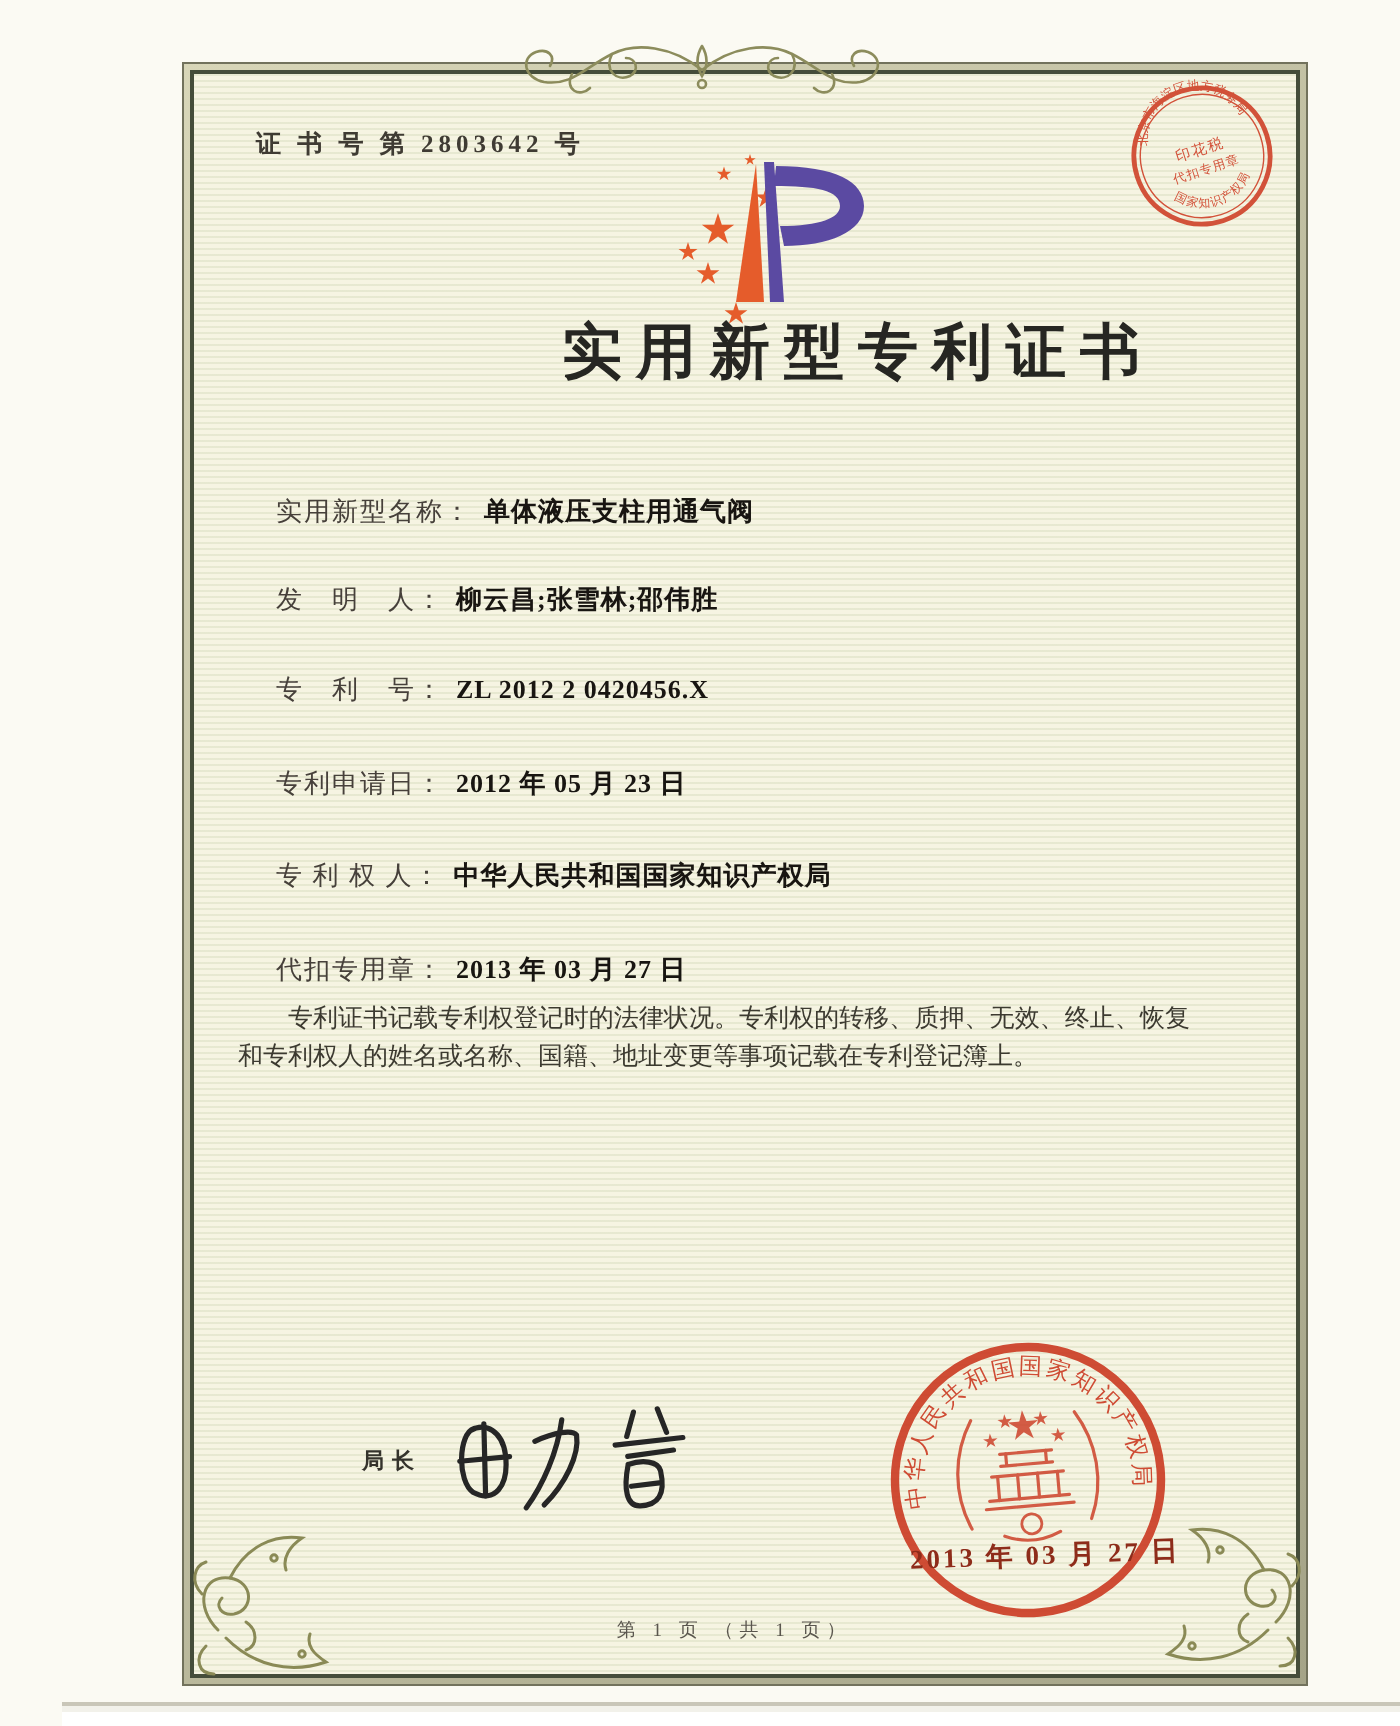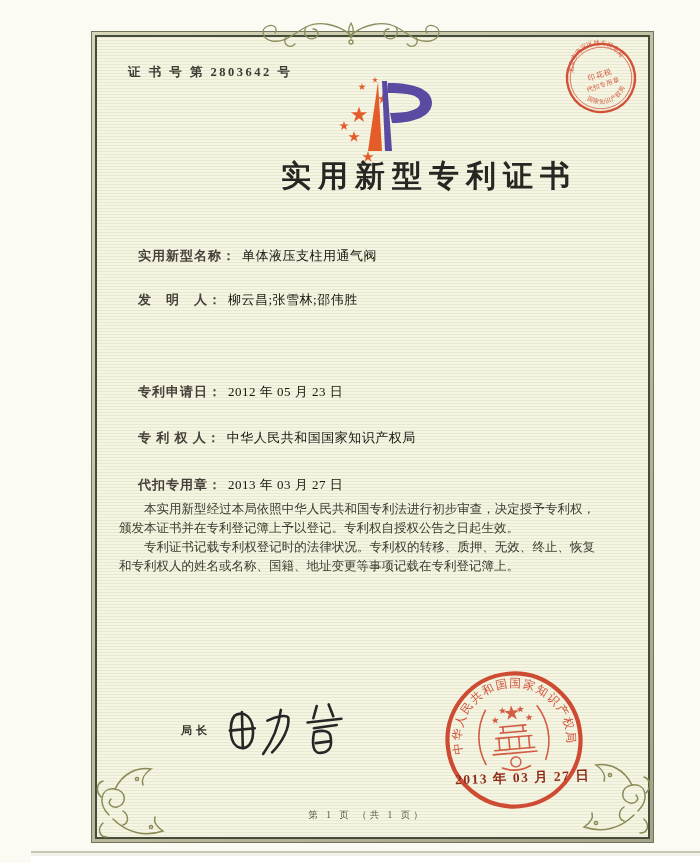--- a/index.html
+++ b/index.html
@@ -8,22 +8,22 @@
   
   .frame{position:absolute;left:60px;top:31px;width:563px;height:812px;box-sizing:border-box;
          border:1px solid #72725c;background:linear-gradient(135deg,#d8d6b8,#a5a488);padding:3px;z-index:0;}
   .frame-inner{width:100%;height:100%;box-sizing:border-box;border:2px solid #454d3a;
          background:repeating-linear-gradient(180deg, rgba(152,172,118,0.16) 0px, rgba(152,172,118,0.16) 1px, rgba(0,0,0,0) 1px, rgba(0,0,0,0) 3px),#f6f4e2;}
   .scan-edge{position:absolute;left:0;top:851px;width:700px;height:12px;background:linear-gradient(180deg,#c9c6b8 0 2px,#f2f1ea 2px 5px,#ffffff 5px);z-index:3;}
   .cert-no{position:absolute;left:97px;top:64px;font-size:12.5px;letter-spacing:2.5px;color:#3f3b33;font-weight:600;z-index:2;}
   .title{position:absolute;left:60px;top:156px;width:676px;text-align:center;font-size:30px;font-weight:700;
          letter-spacing:7px;color:#262622;z-index:2;}
   .field-row{position:absolute;left:107px;font-size:13px;z-index:2;white-space:nowrap;}
-  .field-label{color:#46403a;font-weight:700;letter-spacing:1px;margin-right:6px;}
-  .field-value{color:#181511;font-weight:400;letter-spacing:0.5px;}
+  .field-label{color:#46403a;font-weight:400;letter-spacing:1px;margin-right:6px;}
+  .field-value{color:#181511;font-weight:700;letter-spacing:0.5px;}
   .body-text{position:absolute;left:88px;top:500px;width:476px;z-index:2;}
   .body-text p{margin:0 0 1px 0;text-indent:2em;font-size:12.5px;line-height:18.6px;text-align:justify;color:#3c3a30;}
   .sig-role{position:absolute;left:150px;top:723px;font-size:11px;letter-spacing:4px;color:#35332c;font-weight:600;z-index:2;}
   .signature{position:absolute;left:193px;top:699px;z-index:2;transform:rotate(-3deg);}
   .logo{position:absolute;left:295px;top:73px;z-index:2;}
   .tax-seal{position:absolute;left:512px;top:20px;z-index:2;transform:rotate(-18deg);opacity:0.92;}
   .office-seal{position:absolute;left:408px;top:665px;z-index:2;transform:rotate(-5deg);opacity:0.9;}
   .seal-date{position:absolute;left:424px;top:769px;font-size:13.5px;font-weight:700;color:#8e2c1a;
          letter-spacing:1.5px;z-index:3;transform:rotate(-2deg);white-space:nowrap;}
   .footer{position:absolute;left:60px;top:809px;width:552px;text-align:center;font-size:9.5px;
@@ -112,32 +112,34 @@
     <text y="-1" font-size="7.4" text-anchor="middle" letter-spacing="1" fill="#d0452c">印花税</text>
     <text y="9" font-size="6.3" text-anchor="middle" letter-spacing="0.6" fill="#d0452c">代扣专用章</text>
   </svg>
 
   <div class="field-row" style="top:247px">
     <span class="field-label">实用新型名称：</span><span class="field-value">单体液压支柱用通气阀</span>
   </div>
   <div class="field-row" style="top:291px">
     <span class="field-label">发　明　人：</span><span class="field-value">柳云昌;张雪林;邵伟胜</span>
   </div>
+  <div class="field-row" style="top:336px">
+    <span class="field-label">专　利　号：</span><span class="field-value">ZL 2012 2 0420456.X</span>
+  </div>
   <div class="field-row" style="top:383px">
     <span class="field-label">专利申请日：</span><span class="field-value">2012 年 05 月 23 日</span>
   </div>
   <div class="field-row" style="top:429px">
     <span class="field-label">专 利 权 人：</span><span class="field-value">中华人民共和国国家知识产权局</span>
   </div>
   <div class="field-row" style="top:476px">
     <span class="field-label">代扣专用章：</span><span class="field-value">2013 年 03 月 27 日</span>
   </div>
 
   <div class="body-text">
-    <p>本实用新型经过本局依照中华人民共和国专利法进行初步审查，决定授予专利权，颁发本证书并在专利登记簿上予以登记。专利权自授权公告之日起生效。</p>
     <p>专利证书记载专利权登记时的法律状况。专利权的转移、质押、无效、终止、恢复和专利权人的姓名或名称、国籍、地址变更等事项记载在专利登记簿上。</p>
   </div>
 
   <div class="sig-role">局长</div>
   <span class="sr">田力普</span>
   <svg class="signature" width="150" height="64" viewBox="0 0 150 64">
     <g fill="none" stroke="#262626" stroke-width="2.6" stroke-linecap="round" stroke-linejoin="round">
       <path d="M14,12 C6,14 4,38 12,44 C22,50 30,42 29,26 C28,14 20,9 12,13"></path>
       <path d="M6,28 L31,27"></path>
       <path d="M19,10 L18,46"></path>

